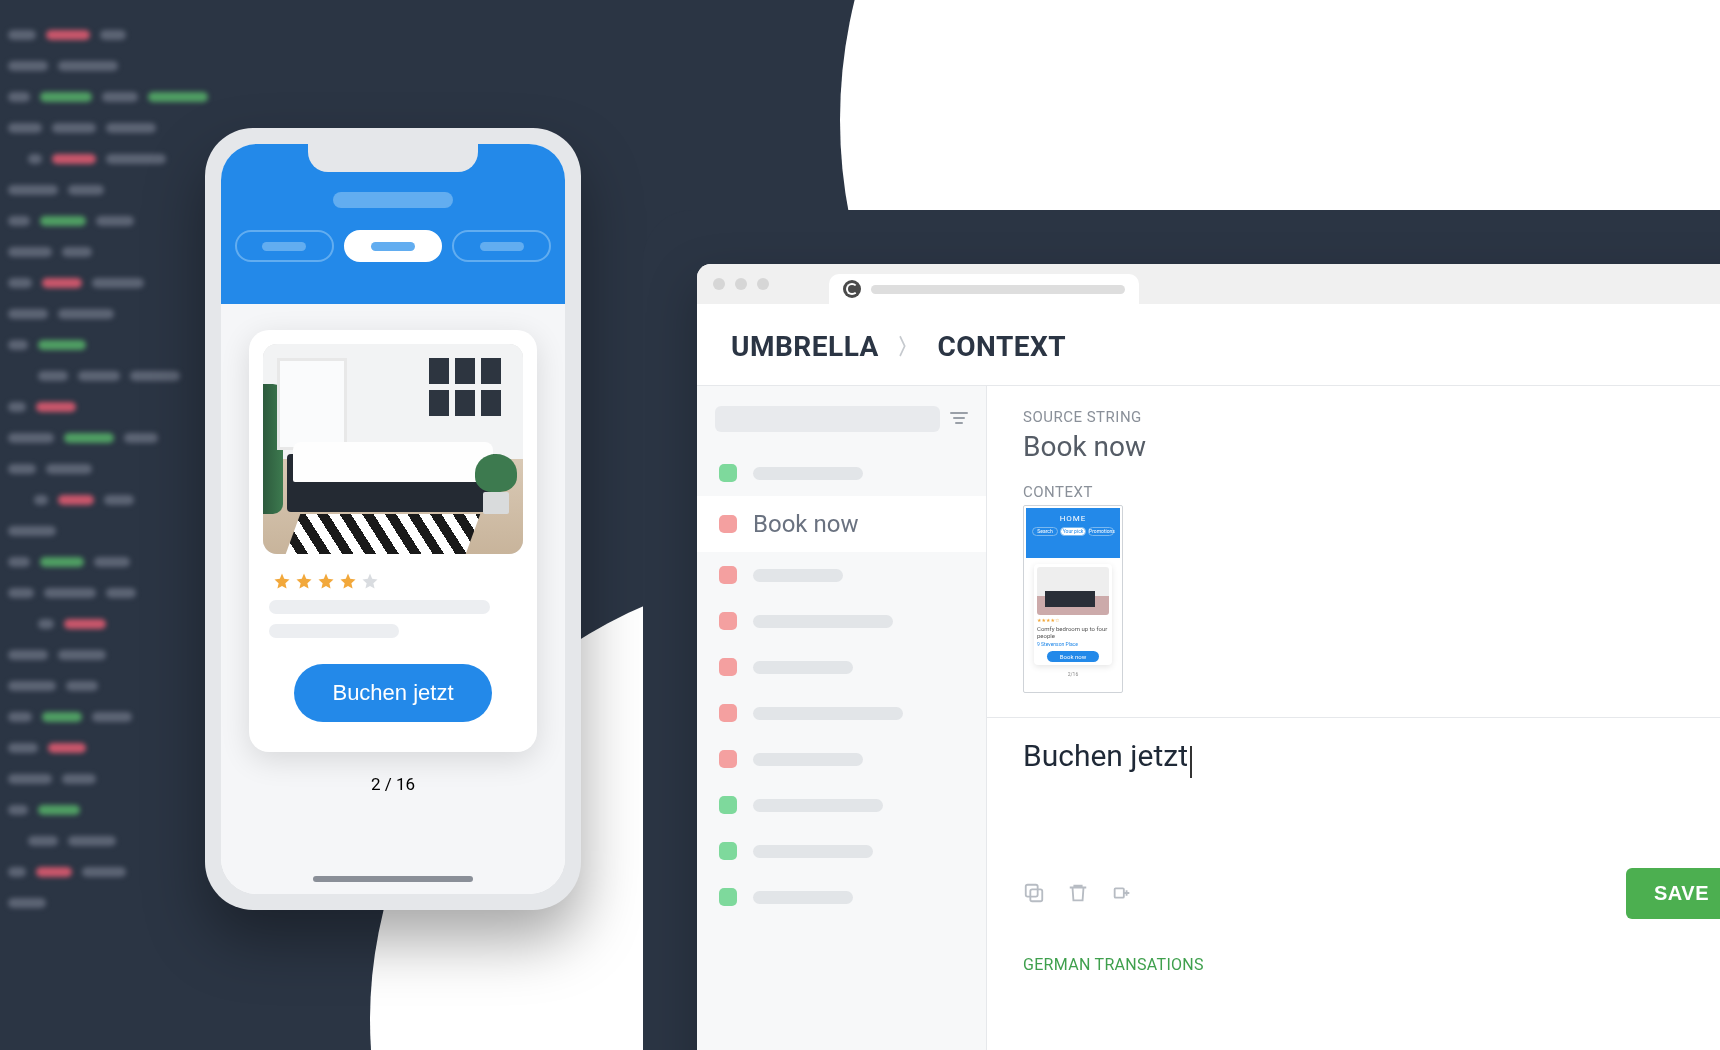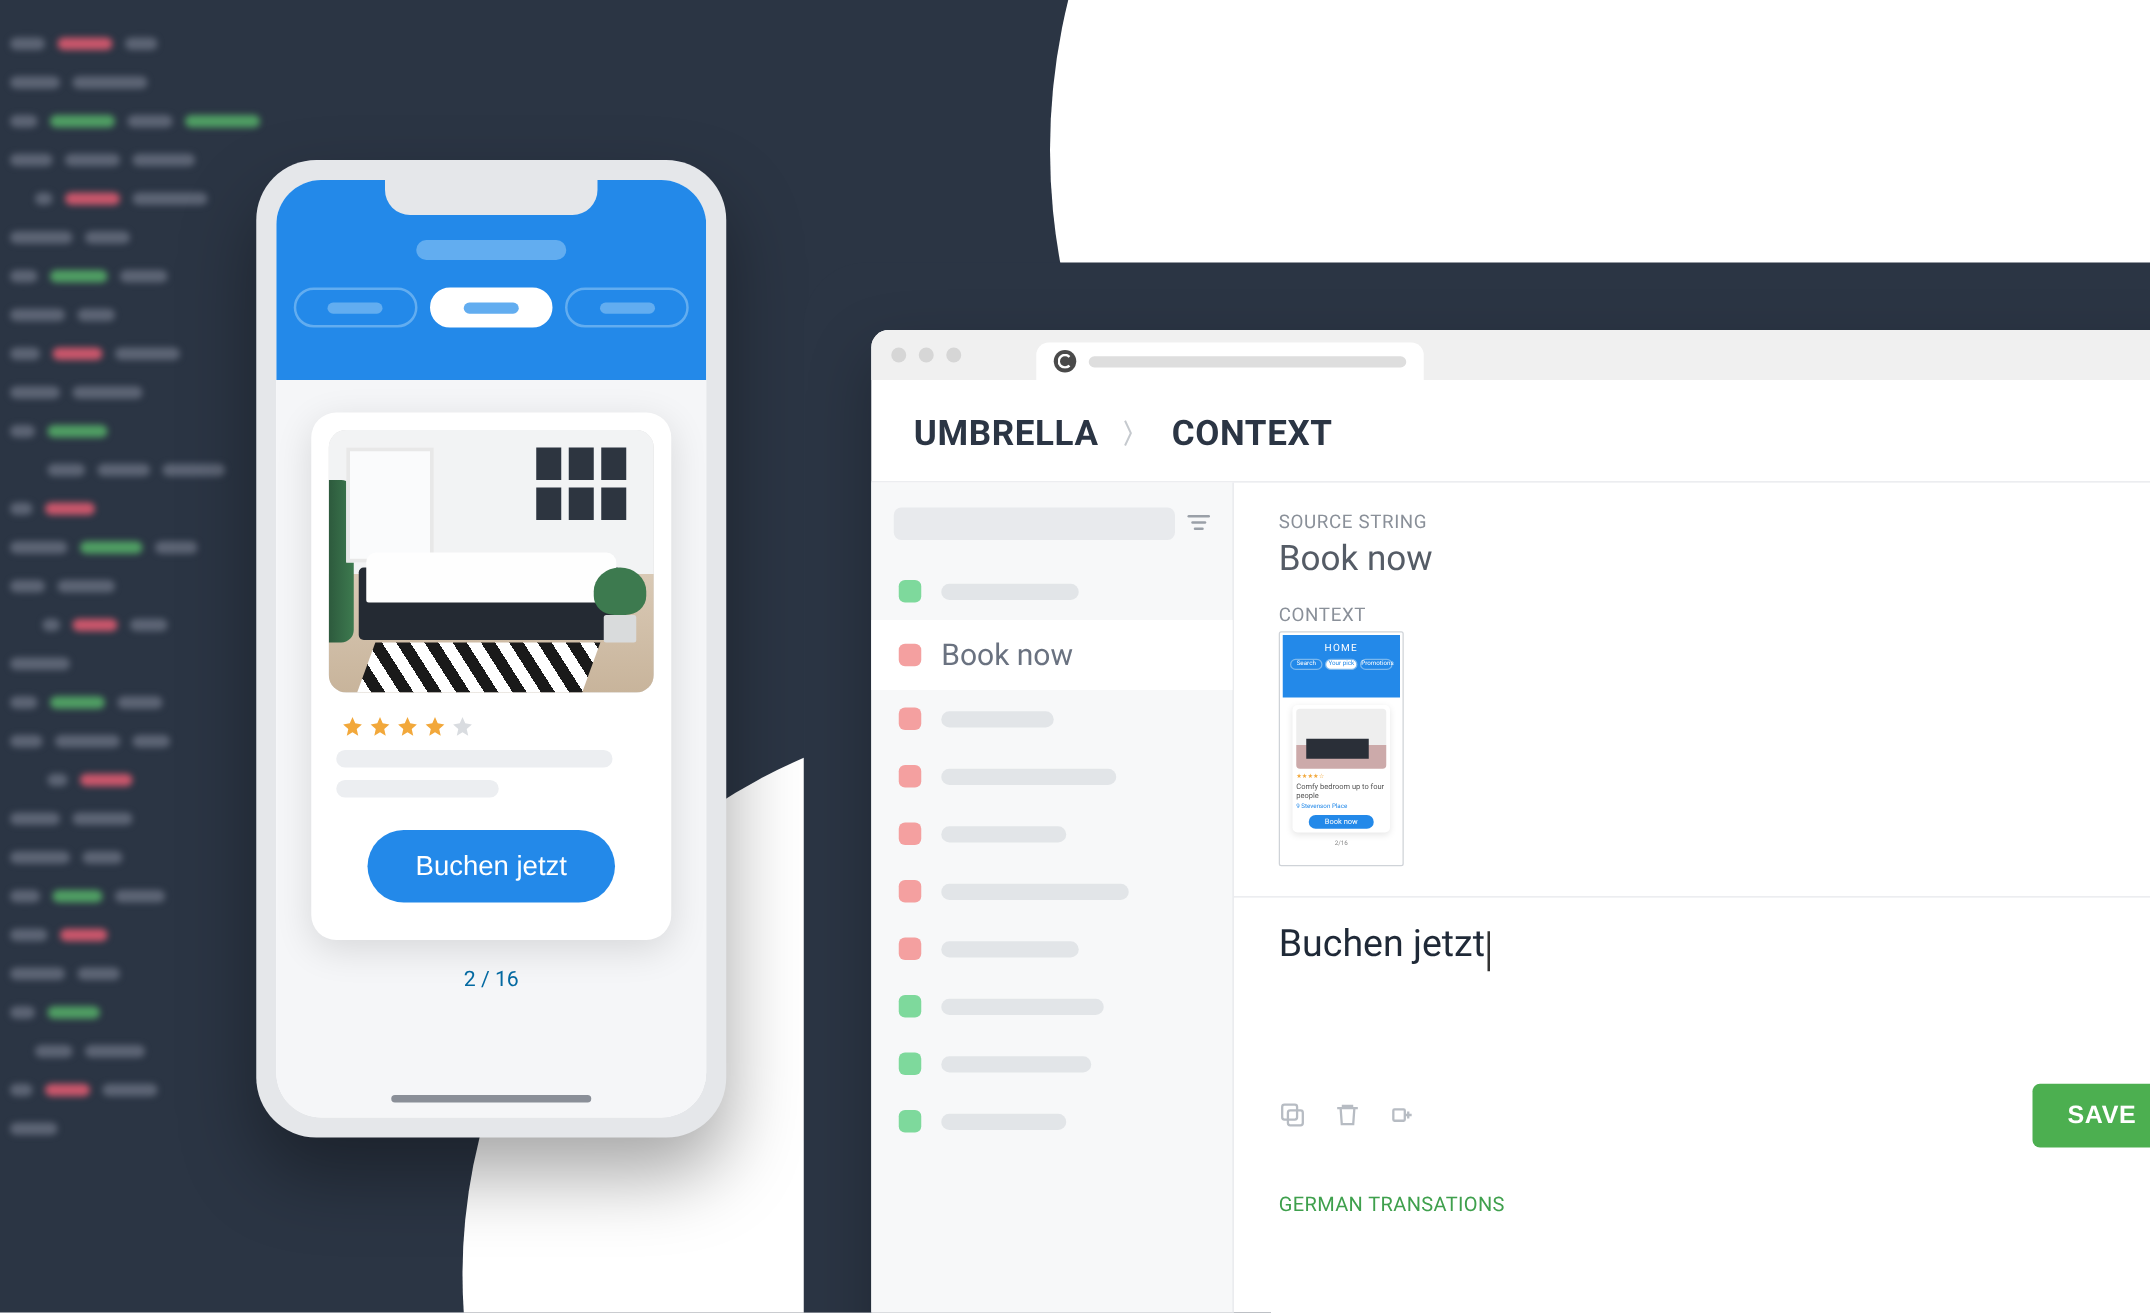--- a/index.html
+++ b/index.html
@@ -65,21 +65,21 @@
 
 .stars { margin:18px 0 10px 10px; display:flex; gap:4px; }
 .star { width:18px; height:18px; color:#f2a83b; }
 .star.off { color:#d9dce0; }
 .sk-line { height:14px; background:#eceef1; border-radius:7px; margin:10px 6px; }
 .cta {
   display:block; margin:26px auto 0; background:#2389e9; color:#fff;
   border:none; padding:16px 38px; font-size:22px; border-radius:30px;
   font-weight:500; cursor:pointer;
 }
-.pager { text-align:center; margin-top:22px; color:#0369a1; font-size:17px; }
+.pager { text-align:center; margin-top:22px; color:#000000; font-size:17px; }
 .home-ind { position:absolute; bottom:12px; left:50%; transform:translateX(-50%); width:160px; height:6px; background:#8a8f98; border-radius:3px; }
 
 
 .laptop {
   position:absolute; left:643px; top:210px;
   width:1130px; height:900px;
   background:#2b3544; border-radius:50px 0 0 0;
   padding:54px 0 0 54px;
 }
 .laptop-screen {

